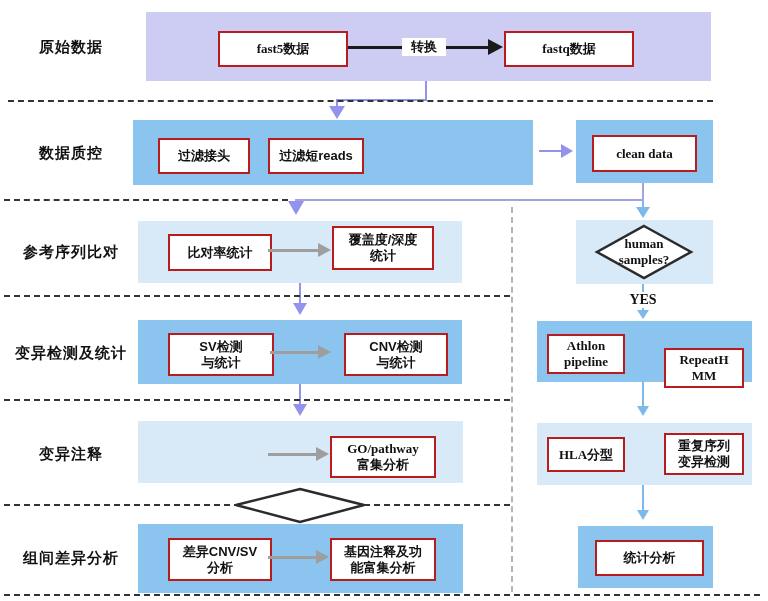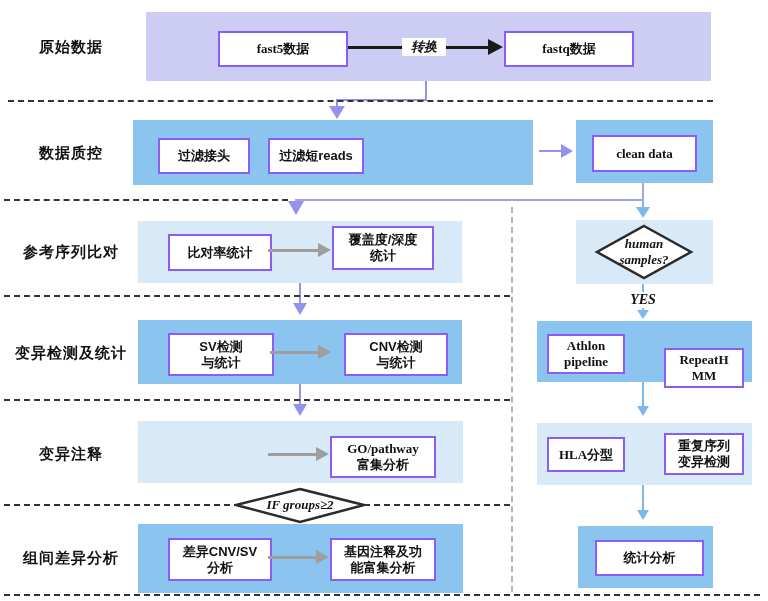--- a/index.html
+++ b/index.html
@@ -1,30 +1,30 @@
 <!DOCTYPE html>
 <html><head>
 <meta charset="utf-8">
 <style>
   html,body{margin:0;padding:0;background:#fff;}
   #canvas{position:relative;width:768px;height:601px;background:#fff;overflow:hidden;
           font-family:"Liberation Sans",sans-serif;}
   .zone{position:absolute;}
   .label{position:absolute;left:10px;width:122px;text-align:center;
          font-size:15px;font-weight:bold;color:#111;letter-spacing:1px;}
-  .box{position:absolute;background:#fff;border:2px solid #8b5cf6;
+  .box{position:absolute;background:#fff;border:2px solid #b91c1c;
        display:flex;align-items:center;justify-content:center;text-align:center;
        font-size:13px;font-weight:bold;color:#111;white-space:pre-line;line-height:1.22;}
   .serif{font-family:"Liberation Serif",serif;}
   .seg{position:absolute;}
   .tri{position:absolute;width:0;height:0;}
   .dash-h{position:absolute;height:0;border-top:2px dashed #333;}
   .dash-v{position:absolute;width:0;border-left:2px dashed #b3b3b3;}
   .dtext{position:absolute;display:flex;align-items:center;justify-content:center;
-         text-align:center;font-weight:bold;color:#111;white-space:pre-line;font-style:italic;}
+         text-align:center;font-weight:bold;color:#111;white-space:pre-line;}
   svg{display:block;}
 </style>
 </head>
 <body>
 
 <div id="canvas">
 
   <div class="label" style="top:38px">原始数据</div>
   <div class="label" style="top:243px">参考序列比对</div>
   <div class="label" style="top:144px">数据质控</div>
@@ -121,21 +121,20 @@
   <div class="box" style="left:664px;top:433px;width:76px;height:38px">重复序列
 变异检测</div>
   <div class="seg" style="left:642px;top:485px;width:2px;height:26px;background:#7db9ec"></div>
   <div class="tri" style="left:637px;top:510px;border-left:6px solid transparent;border-right:6px solid transparent;border-top:10px solid #7db9ec"></div>
 
   <div class="dash-h" style="left:4px;top:504px;width:506px"></div>
 
   <svg style="position:absolute;left:233px;top:487px" width="134" height="37">
     <polygon points="67,2 131,18 67,35 3,18" fill="#ffffff" stroke="#2b2b2b" stroke-width="2.5"></polygon>
   </svg>
-  <div class="dtext serif" style="left:245px;top:489px;width:110px;height:32px;font-size:13px">IF groups≥2</div>
 
   <div class="zone" style="left:138px;top:524px;width:325px;height:69px;background:#8ac4ef"></div>
   <div class="box" style="left:168px;top:538px;width:100px;height:39px">差异CNV/SV
 分析</div>
   <div class="seg" style="left:268px;top:556px;width:50px;height:3px;background:#9e9e9e"></div>
   <div class="tri" style="left:316px;top:550px;border-top:7px solid transparent;border-bottom:7px solid transparent;border-left:13px solid #9e9e9e"></div>
   <div class="box" style="left:330px;top:538px;width:102px;height:39px">基因注释及功
 能富集分析</div>
 
   <div class="zone" style="left:578px;top:526px;width:135px;height:62px;background:#8ac4ef"></div>

